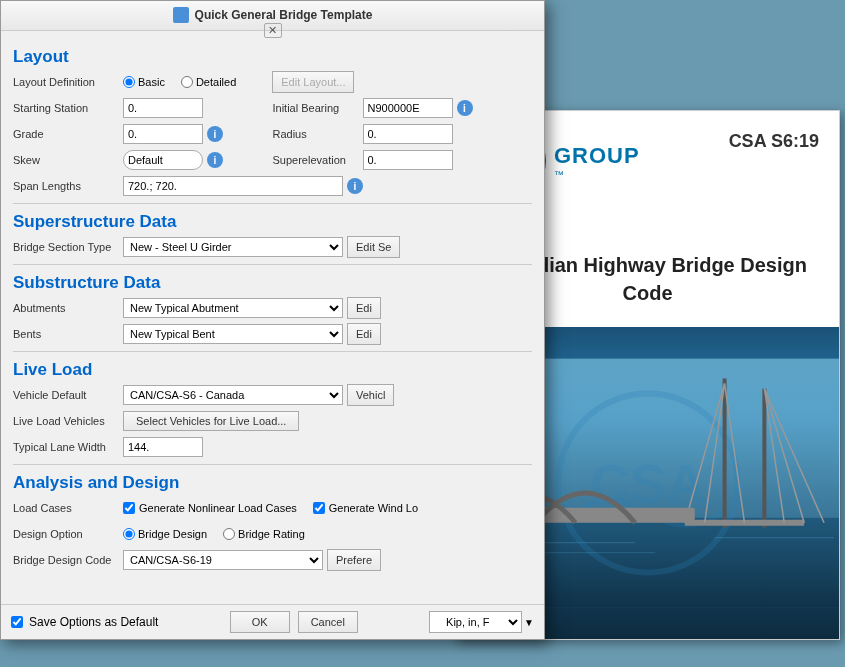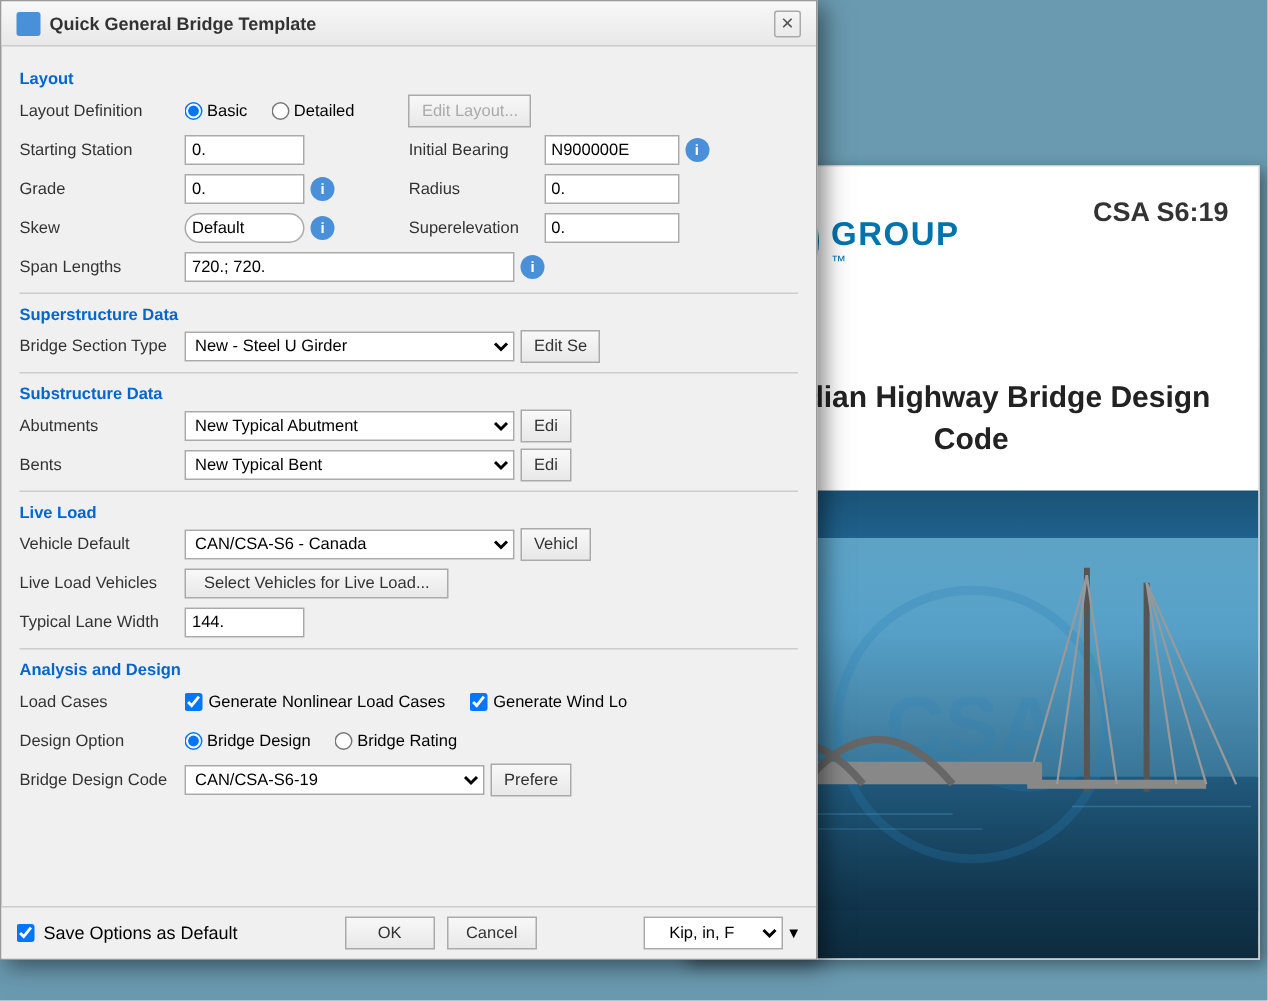--- a/index.html
+++ b/index.html
@@ -107,20 +107,21 @@
       box-shadow: 4px 4px 15px rgba(0,0,0,0.5);
     }
     .dialog-titlebar {
       background: linear-gradient(180deg, #f8f8f8 0%, #e8e8e8 100%);
       border-bottom: 1px solid #ccc;
       padding: 6px 10px;
       display: flex;
       align-items: center;
       justify-content: space-between;
       height: 30px;
+      flex-direction: column;
     }
     .dialog-titlebar-left {
       display: flex;
       align-items: center;
       gap: 6px;
     }
     .dialog-icon {
       width: 16px;
       height: 16px;
       background: #4a90d9;
@@ -145,21 +146,21 @@
       color: #555;
     }
 
     .dialog-content {
       padding: 8px 12px 8px 12px;
     }
 
     
     .section-header {
       color: #0066cc;
-      font-size: 11px;
+      font-size: 17px;
       font-weight: bold;
       margin-top: 8px;
       margin-bottom: 4px;
     }
 
     
     .form-row {
       display: flex;
       align-items: center;
       margin-bottom: 4px;

